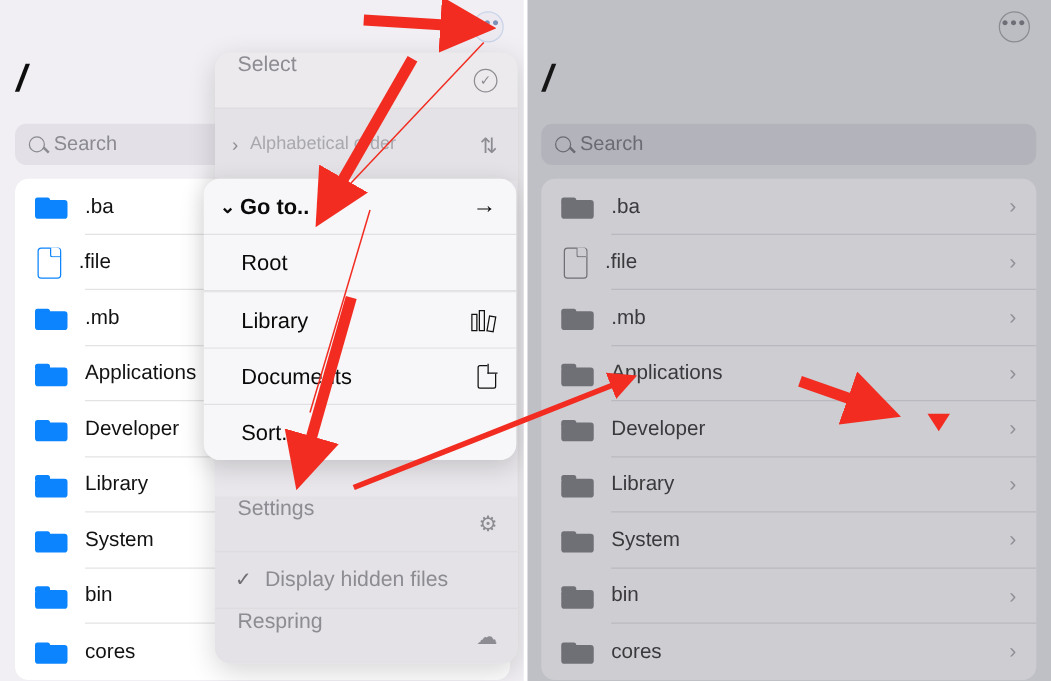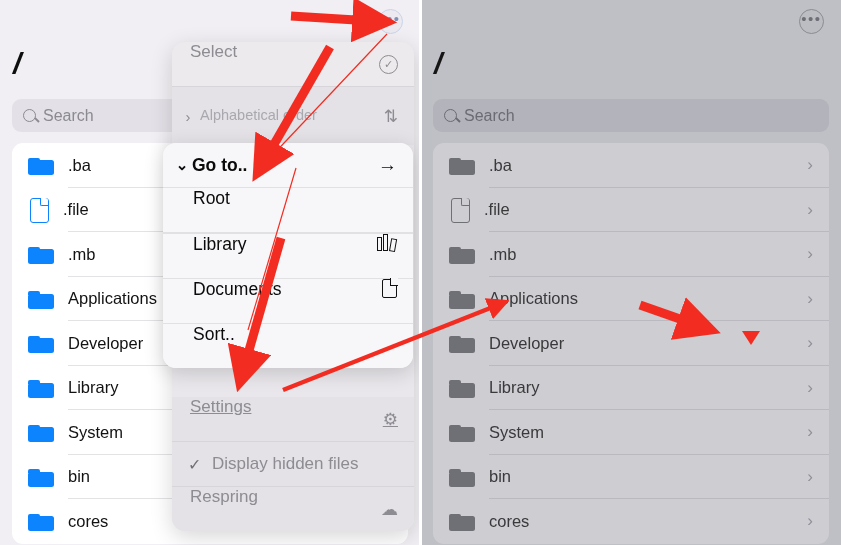--- a/index.html
+++ b/index.html
@@ -136,21 +136,21 @@
     background:#f7f6f8;
     box-shadow:0 5px 20px rgba(0,0,0,.16);
   }
   .go-head{
     height:44px; display:flex; align-items:center; padding:0 16px 0 9px;
     font-size:17.5px; font-weight:700; color:#0a0a0a; background:#f7f6f8;
   }
   .go-head .caret{ width:20px; text-align:center; font-size:15px; font-weight:700;}
   .go-head .rt{ margin-left:auto; font-size:19px; font-weight:400; }
   .go-item{
-    height:44px; display:flex; align-items:flex-start; padding:0 16px 0 30px;
+    height:44px; display:flex; align-items:center; padding:0 16px 0 30px;
     font-size:17.5px; color:#0a0a0a; background:#f7f6f8;
   }
   .go-item .rt{ margin-left:auto; font-size:17px; display:flex; align-items:center;}
   .go-sep{ height:1px; background:#e1e0e3; margin-left:0px; }
 
   
   .g-house{ width:20px;height:18px;position:relative;}
   .g-house:before{content:"";position:absolute;left:1px;top:6px;width:16px;height:11px;border:1.7px solid #111;border-top:none;}
   .g-house:after{content:"";position:absolute;left:1.2px;top:1px;width:12px;height:12px;border-top:1.7px solid #111;border-right:1.7px solid #111;transform:rotate(-45deg);}
   .g-books{ width:20px;height:17px;position:relative;}
@@ -244,21 +244,21 @@
       <div class="ctx-sep"></div>
       <div class="ctx-sub">
         <span class="caret">›</span>
         <span class="txts">
           <span class="t2">Alphabetical order</span>
         </span>
         <span class="rt">⇅</span>
       </div>
 
       <div style="height:252px;background:#e9e7eb;"></div>
-      <div class="ctx-item" style="background:#e4e2e6;text-decoration:underline;">
+      <div class="ctx-item" style="background:#e4e2e6;">
         <span>Settings</span>
         <span class="rt">⚙</span>
       </div>
       <div class="ctx-sep"></div>
       <div class="ctx-check">
         <span class="tick">✓</span>
         <span>Display hidden files</span>
       </div>
       <div class="ctx-sep"></div>
       <div class="ctx-item" style="background:#e4e2e6;">

